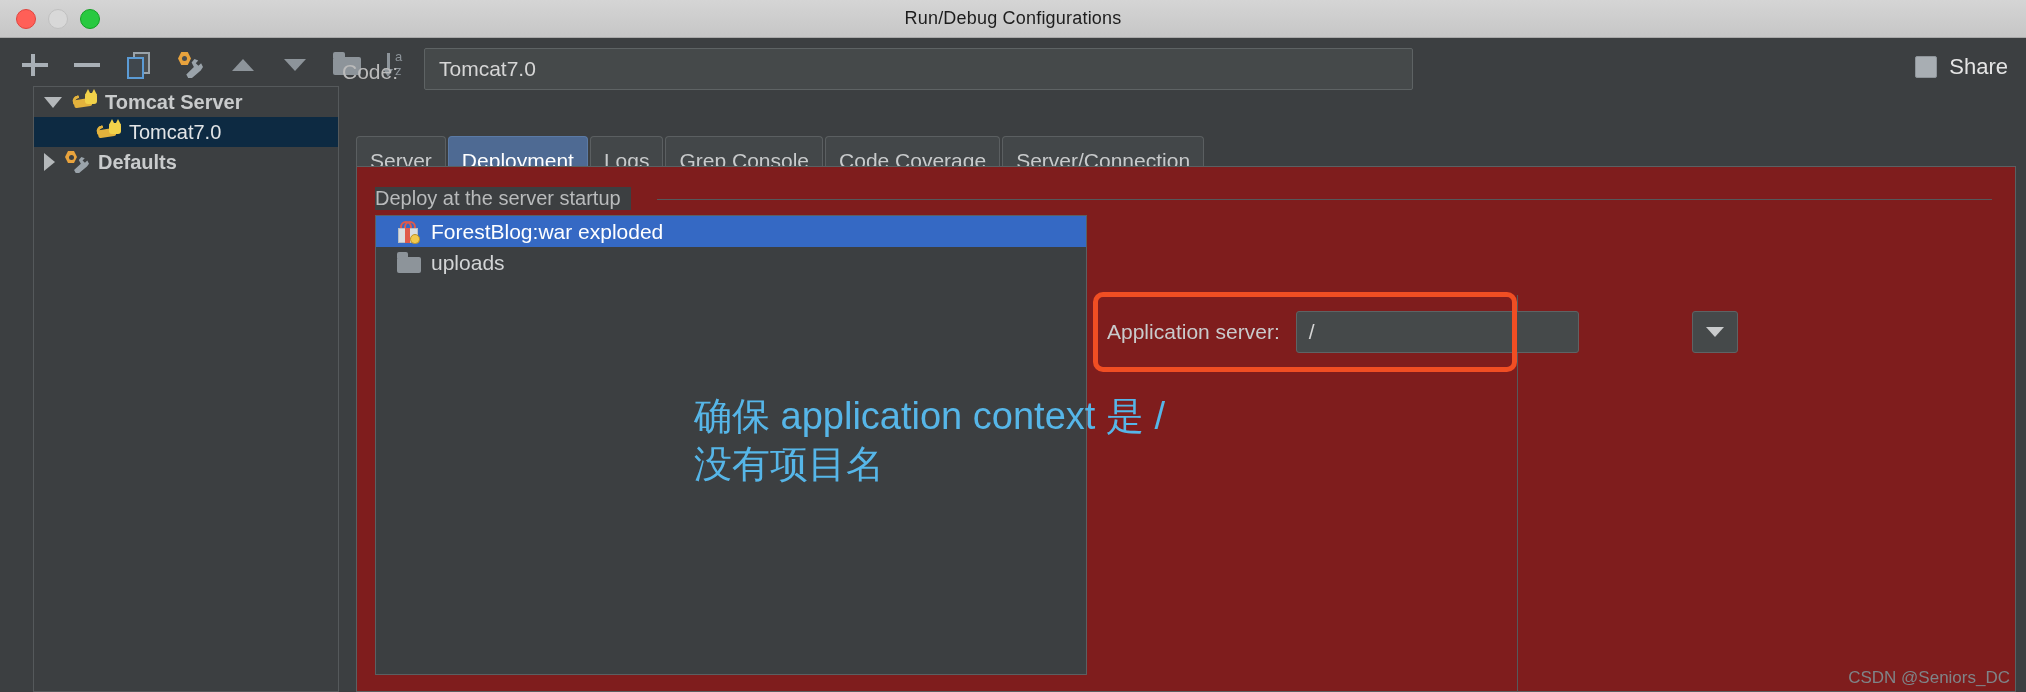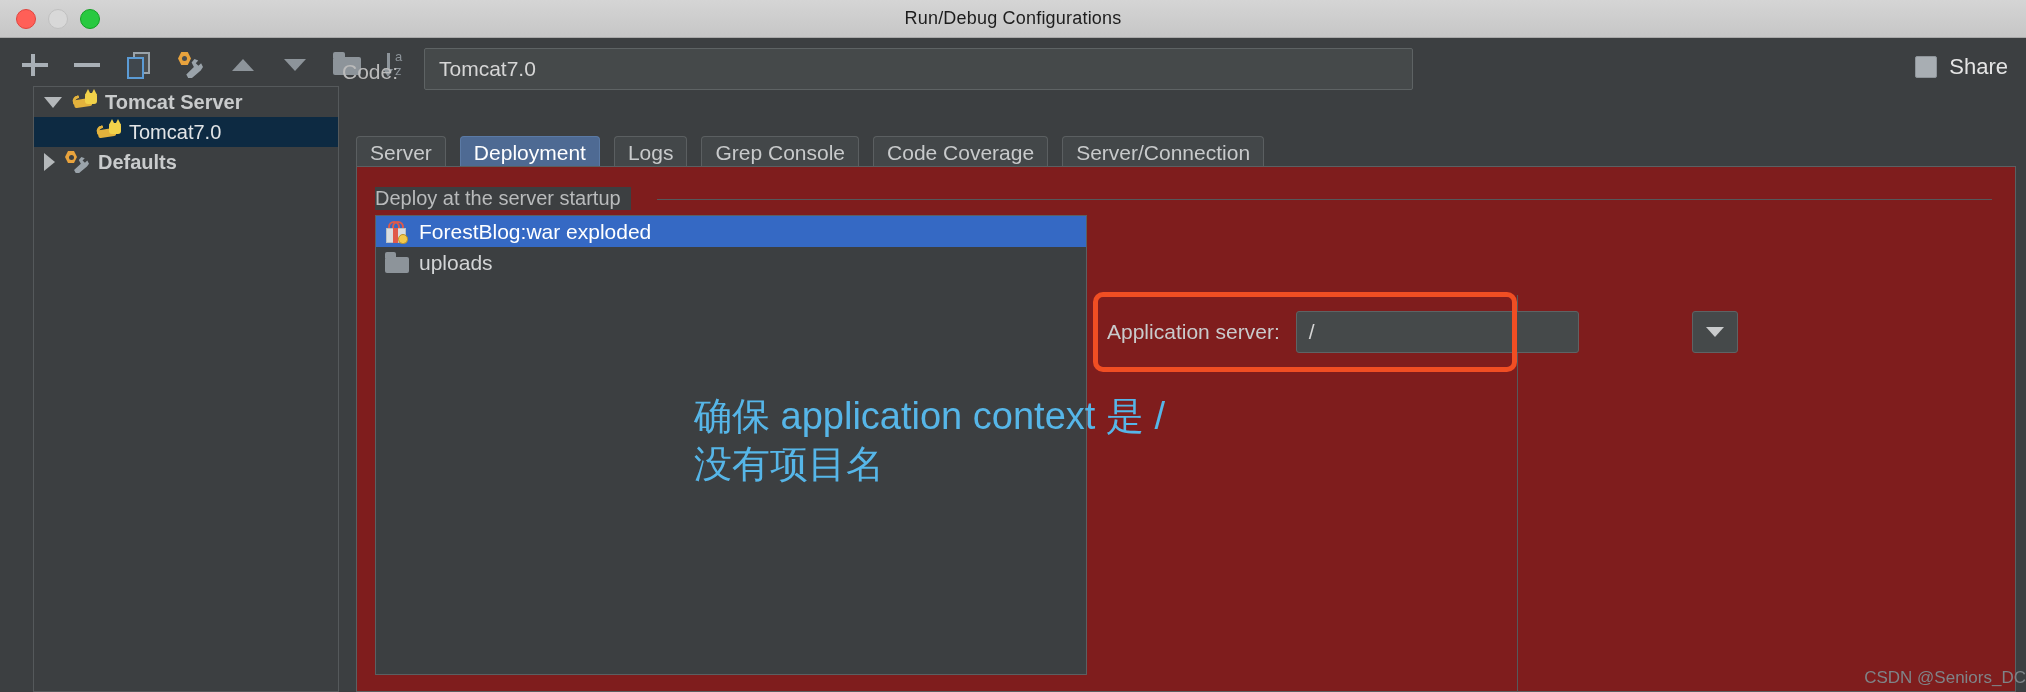--- a/index.html
+++ b/index.html
@@ -194,24 +194,24 @@
   }
 
   
   .content { position: absolute; left: 340px; top: 48px; width: 1686px; height: 606px; }
 
   .tabs {
     position: absolute; left: 16px; top: 48px;
     display: flex; align-items: flex-end; height: 34px;
   }
   .tab {
-    height: 32px; line-height: 31px; padding: 0 13px;
+    height: 32px; line-height: 31px; padding: 8px 13px;
     font-size: 21px; color: #c8cacb;
     background: #434749; border: 1px solid #5b5f61; border-bottom: none;
-    border-radius: 4px 4px 0 0; margin-right: 14px; white-space: nowrap;
+    border-radius: 4px 4px 0 0; margin-right: 2px; white-space: nowrap;
   }
   .tab.active {
     background: #4e6a93; color: #ffffff;
     border-color: #5b7aa5;
   }
 
   .panel {
     position: absolute; left: 16px; top: 80px; width: 1660px; height: 526px;
     border: 1px solid #5b5f61; background: #7f1d1d;
   }
@@ -222,21 +222,21 @@
   .section-rule {
     position: absolute; left: 300px; top: 32px; width: 1335px; height: 1px;
     background: #55595b;
   }
 
   .list-box {
     position: absolute; left: 18px; top: 48px; width: 712px; height: 460px;
     background: #3c3f41; border: 1px solid #5b5f61;
   }
   .list-row {
-    height: 31px; display: flex; align-items: center; padding-left: 8px;
+    height: 31px; display: flex; align-items: center; padding-left: 20px;
     font-size: 21px; color: #d3d5d6;
   }
   .list-row.selected { background: #3569c4; color: #ffffff; }
   .art-ico { width: 26px; height: 24px; margin-right: 9px; flex: none; position: relative; }
   .art-ico .box {
     position:absolute; left:2px; top:8px; width:20px; height:15px;
     background:#d9dde0; border:1px solid #b9bfc4;
   }
   .art-ico .band {
     position:absolute; left:9px; top:8px; width:5px; height:15px; background:#e05a4a;
@@ -300,21 +300,21 @@
 
   
   .annotation {
     position: absolute; left: 337px; top: 225px;
     font-size: 38px; line-height: 48px; color: #56b6e8;
     white-space: pre-line;
   }
 
   
   .watermark {
-    position: absolute; right: 0; bottom: 4px;
+    position: absolute; right: 16px; bottom: 4px;
     font-size: 17px; color: #7f8488;
   }
 </style>
 </head>
 <body>
 
 <div class="titlebar">
   <div class="traffic">
     <div class="dot close"></div>
     <div class="dot min"></div>

